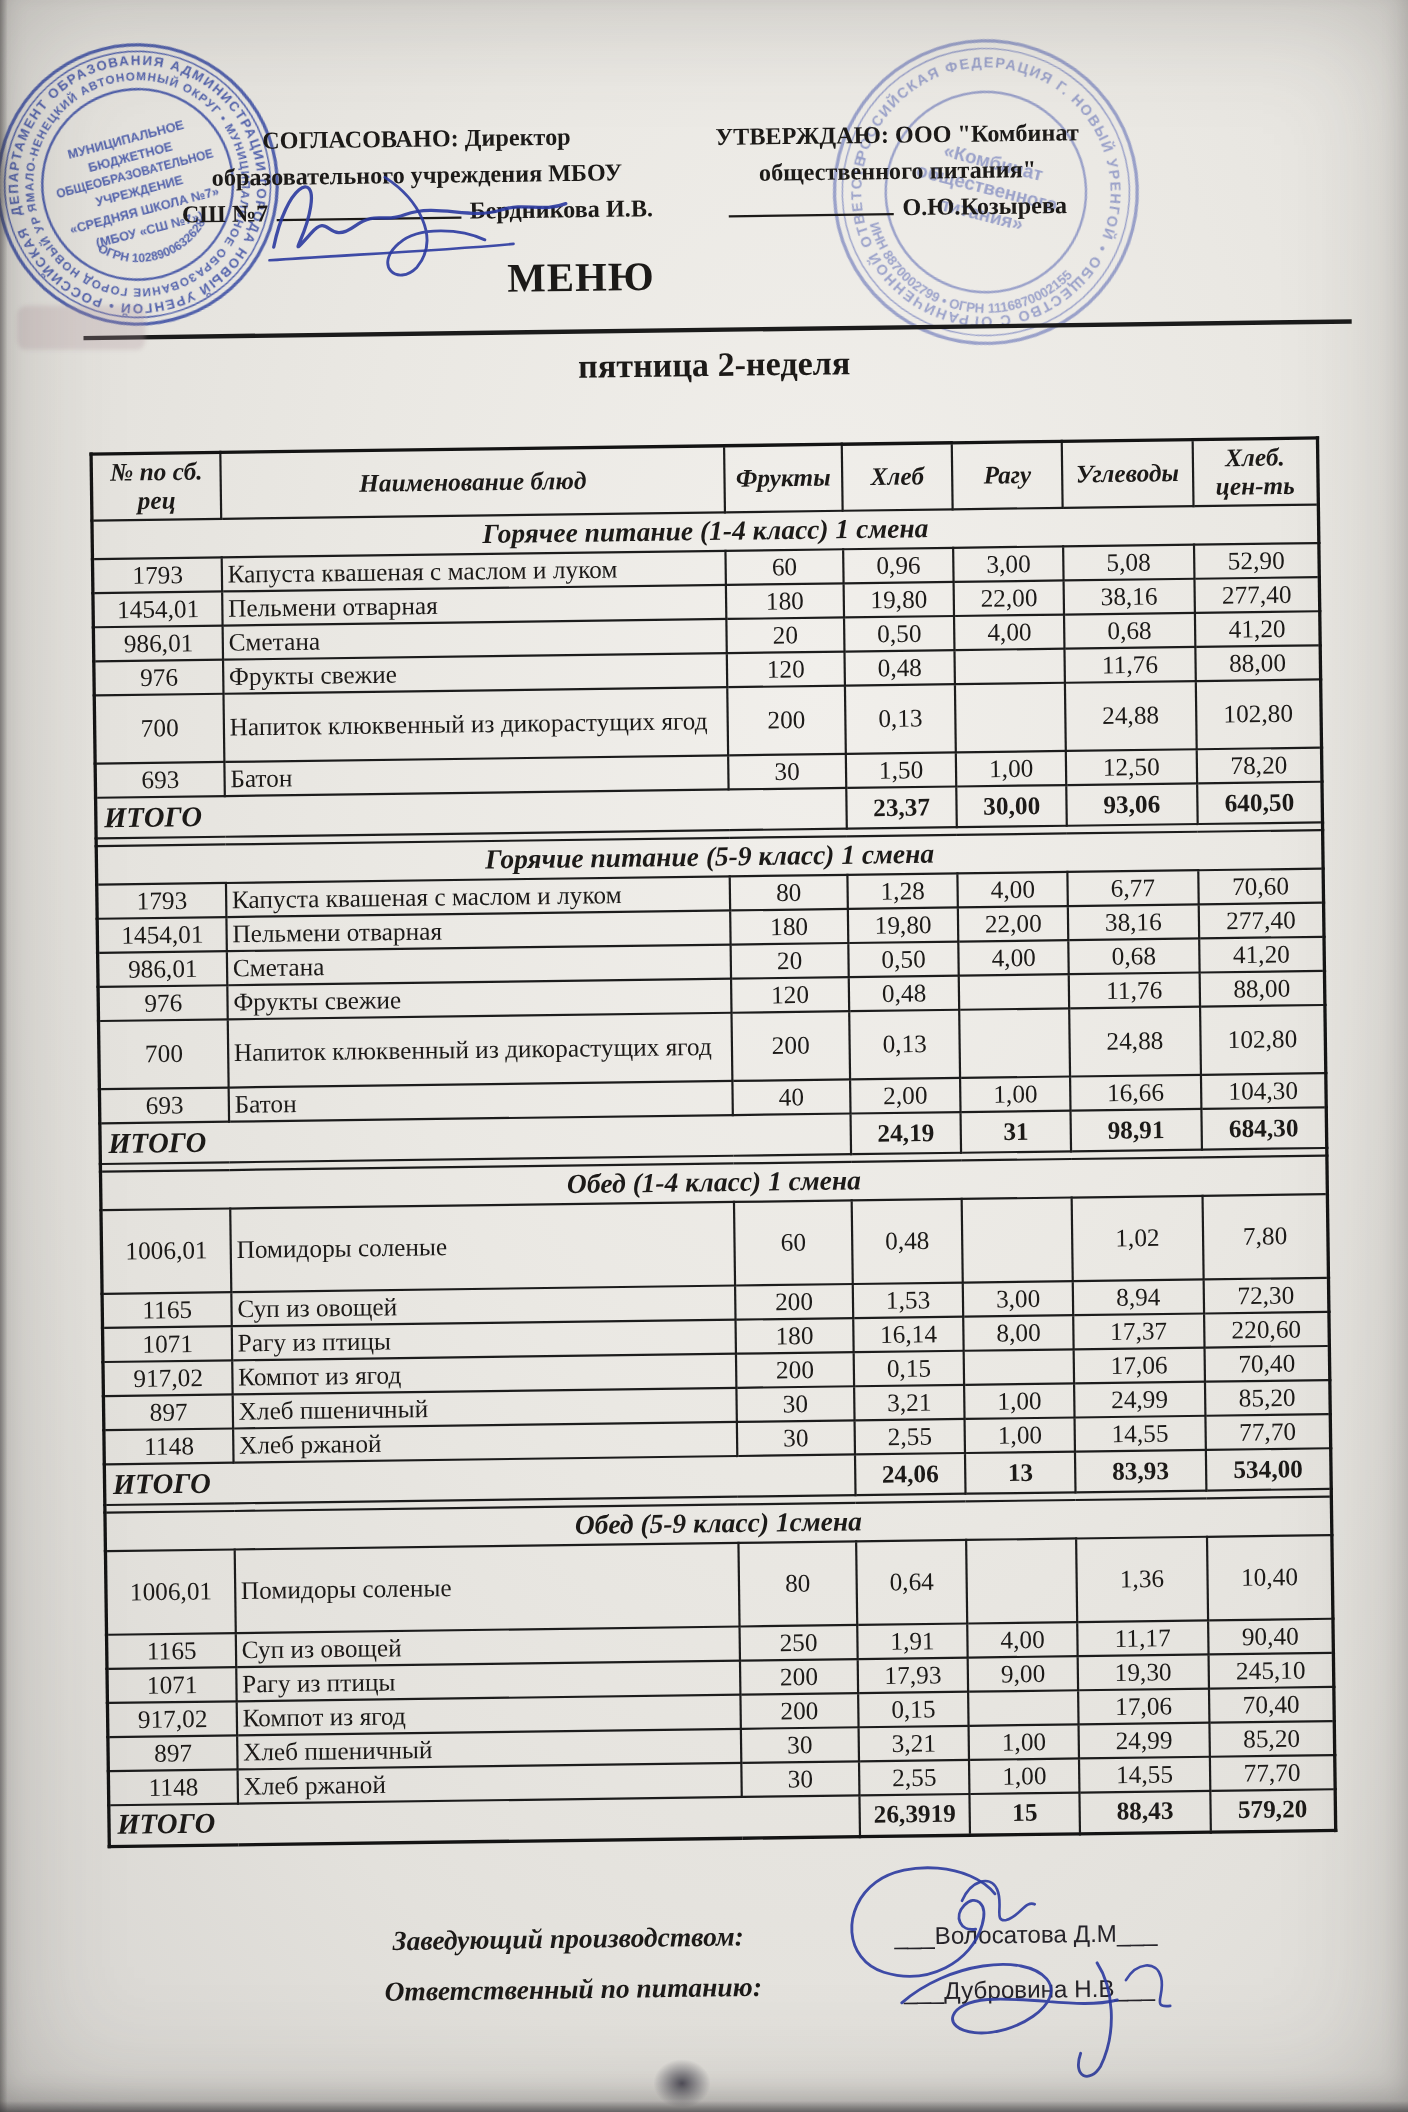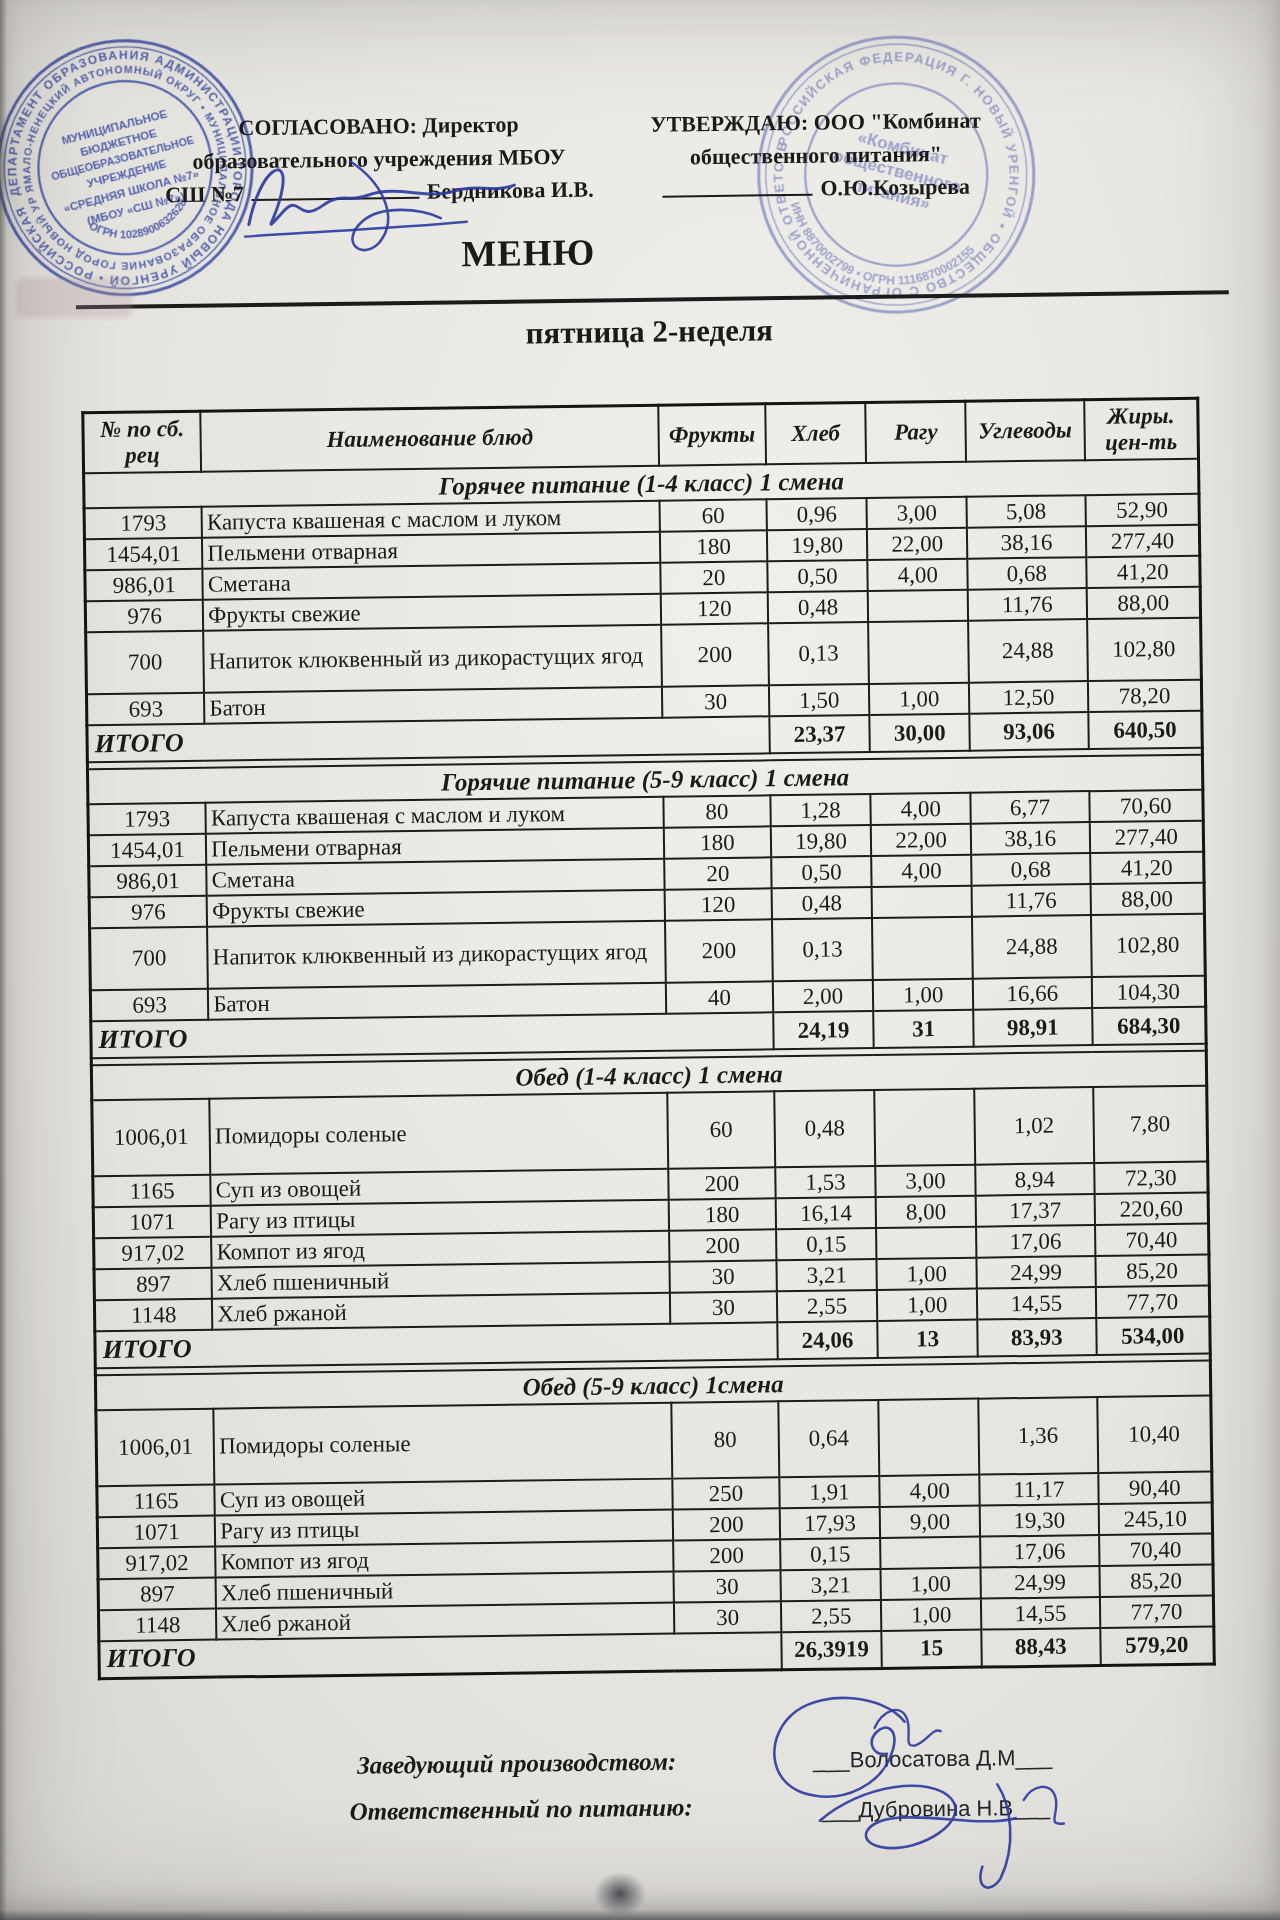--- a/index.html
+++ b/index.html
@@ -172,21 +172,21 @@
           <col style="width:113px">
       </colgroup>
       <thead>
         <tr>
           <th>№ по сб. рец</th>
           <th>Наименование блюд</th>
           <th>Фрукты</th>
           <th>Хлеб</th>
           <th>Рагу</th>
           <th>Углеводы</th>
-          <th>Жиры. цен-ть</th>
+          <th>Хлеб. цен-ть</th>
         </tr>
       </thead>
       <tbody>
           <tr>
             <td colspan="7" class="section-title">Горячее питание (1-4 класс) 1 смена</td>
           </tr>
           <tr class="data-row">
             <td class="num-cell">1793</td>
             <td class="name-cell">Капуста квашеная с маслом и луком</td>
             <td class="num-cell">60</td>

